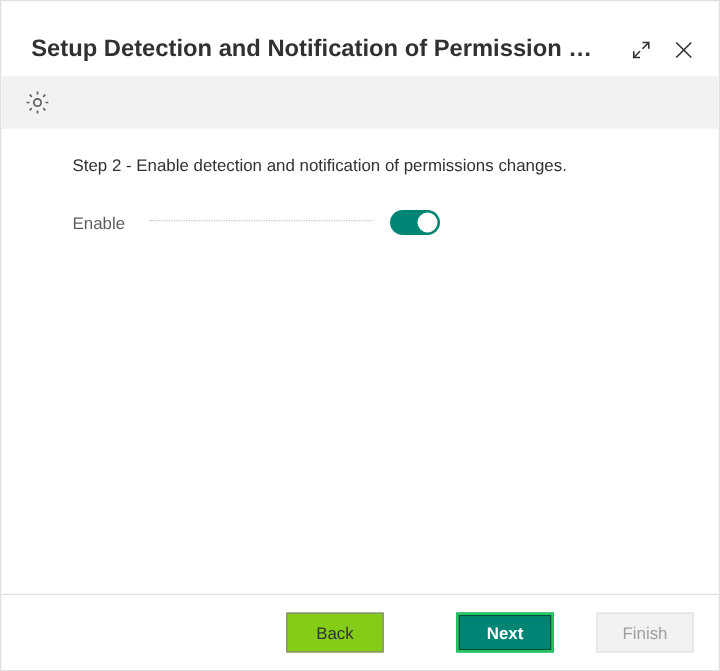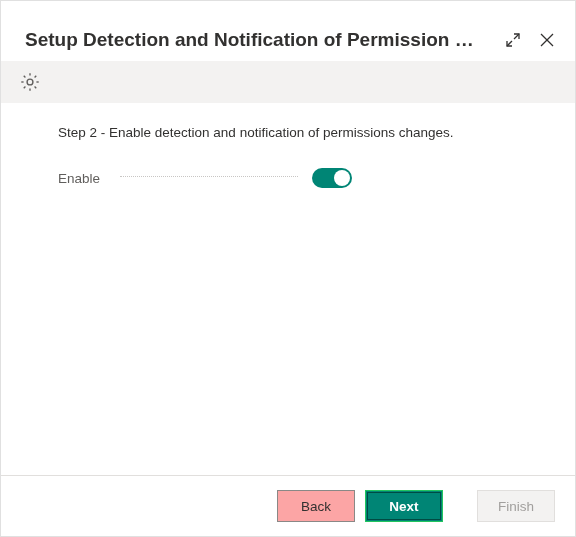--- a/index.html
+++ b/index.html
@@ -106,32 +106,33 @@
       padding: 14px 20px;
       display: flex;
       justify-content: flex-end;
       gap: 10px;
     }
     .btn {
       min-width: 78px;
       height: 32px;
       font-size: 13.5px;
       border: 1px solid #8a8886;
-      background: #fca5a5;
+      background: #84cc16;
       color: #323130;
       cursor: pointer;
       font-family: inherit;
     }
     .btn-primary {
       background: #008575;
-      border: 1px solid #22c55e;
+      border: 3px solid #22c55e;
       color: #ffffff;
       font-weight: 600;
       outline: 1px solid #004b43;
       outline-offset: -3px;
+      margin-left: 48px;
     }
     .btn-disabled {
       background: #f3f2f1;
       border: 1px solid #e1dfdd;
       color: #a19f9d;
       cursor: default;
       margin-left: 24px;
     }
   </style>
 </head>

